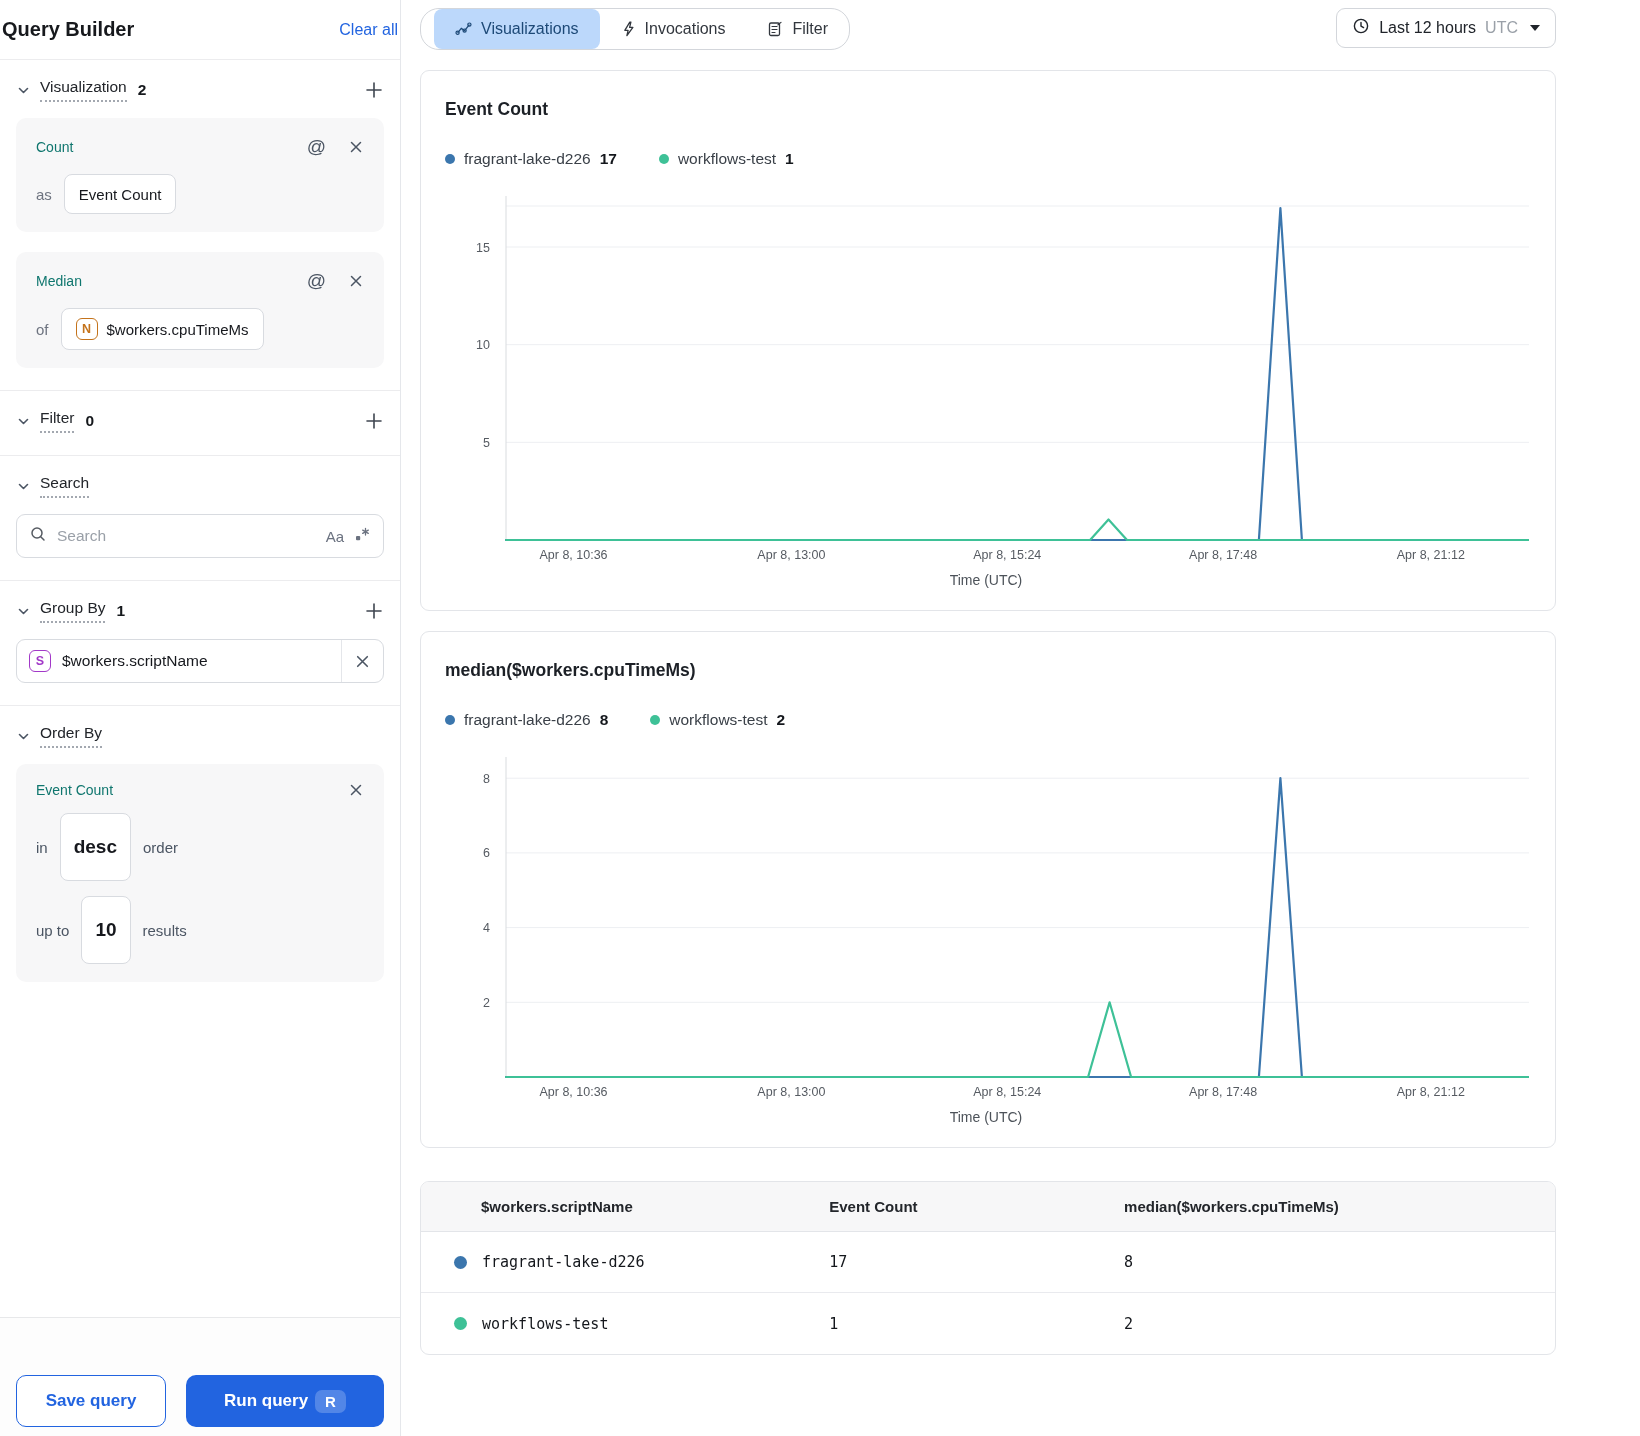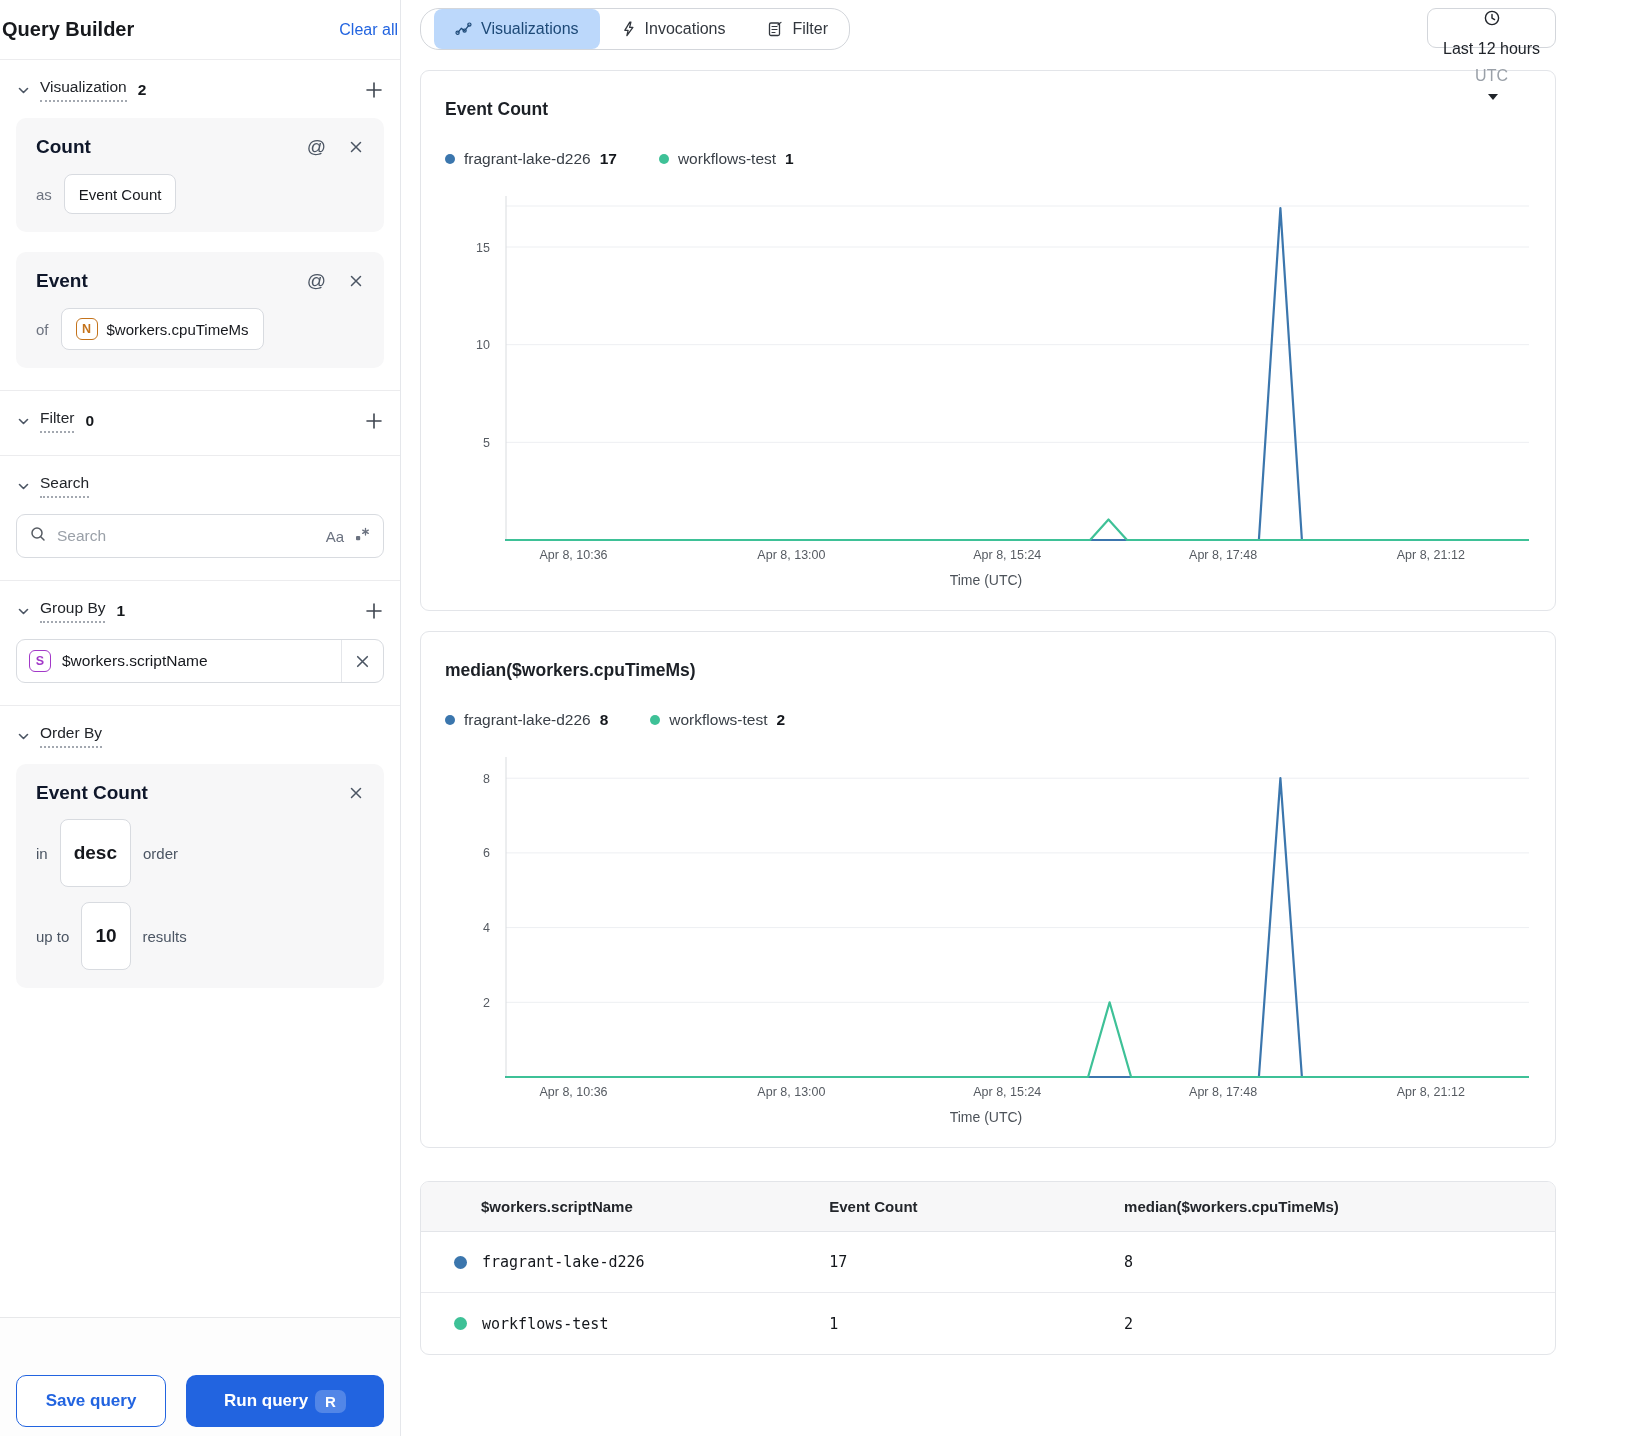--- a/index.html
+++ b/index.html
@@ -19,21 +19,21 @@
   .sb-section + .sb-section { border-top:1px solid #ececee; }
   .section-head { display:flex; align-items:center; gap:9px; }
   .dotted { border-bottom:2px dotted #a3a8b0; padding-bottom:4px; font-size:15.5px; color:#22252a; }
   .count-badge { font-weight:700; font-size:15.5px; color:#15181c; margin-left:2px; }
   .head-spacer { flex:1; }
   .icon-btn { display:flex; align-items:center; justify-content:center; background:none; border:none; }
   .at-glyph { font-size:19px; color:#4b5563; font-family:"Liberation Sans",sans-serif; }
   .sb-card { background:#f7f7f8; border-radius:10px; padding:18px 20px; margin-top:16px; }
   .sb-card.median { margin-top:20px; }
   .card-head { display:flex; align-items:center; }
-  .card-title { flex:1; font-size:19px; font-weight:700; color:#0f172a; }
+  .card-title { flex:1; font-size:14px; font-weight:400; color:#0f766e; }
   .card-head .icon-btn + .icon-btn { margin-left:22px; }
   .value-row { display:flex; align-items:center; gap:12px; margin-top:16px; }
   .muted { color:#6e7480; font-size:15px; }
   .value-box { background:#fff; border:1px solid #d8dbe0; border-radius:8px; padding:9px 14px;
     font-size:15px; color:#16181d; display:flex; align-items:center; gap:9px; min-height:40px; }
   .type-badge { width:22px; height:22px; border-radius:6px; display:flex; align-items:center;
     justify-content:center; font-size:12.5px; font-weight:700; border:1.5px solid; background:#fff; }
   .badge-n { color:#c4731b; border-color:#c4731b; }
   .badge-s { color:#a238c8; border-color:#a238c8; }
 
@@ -65,21 +65,21 @@
     font-size:15px; font-weight:600; }
 
   
   .main { position:absolute; left:420px; top:0; width:1136px; }
   .tabbar { margin-top:8px; display:flex; align-items:flex-start; justify-content:space-between; }
   .tabs { display:flex; border:1px solid #d3d6db; border-radius:19px; background:#fff;padding-left:13px; }
   .tab { display:flex; align-items:center; gap:9px; padding:0 21px; height:40px;
     font-size:16px; color:#32373e; border-radius:8px; }
   .tab.selected { background:#bcd8fb; color:#1d4977; }
   .time-picker { display:flex; align-items:center; gap:9px; height:40px; padding:0 15px;
-    border:1px solid #d3d6db; border-radius:9px; background:#fff; font-size:16px;flex-direction:column; }
+    border:1px solid #d3d6db; border-radius:9px; background:#fff; font-size:16px; }
   .tp-range { color:#20242a; font-weight:500; }
   .tp-tz { color:#9aa0a8; }
   .caret-down { width:0; height:0; border-left:5.5px solid transparent;
     border-right:5.5px solid transparent; border-top:6.5px solid #20242a; margin-left:3px; }
 
   .chart-card { border:1px solid #e3e5e9; border-radius:9px; margin-top:20px;
     padding:28px 28px 4px 24px; background:#fff; }
   .chart-title { font-size:17.5px; font-weight:700; color:#1c2026; }
   .legend { display:flex; gap:42px; margin-top:30px; }
   .legend-item { display:flex; align-items:center; gap:9px; font-size:15.5px; color:#3a4048; }
@@ -145,21 +145,21 @@
         <div class="value-row">
           <span class="muted" data-interactable="false">as</span>
           <span class="value-box" data-interactable="true">
             <span data-interactable="false">Event Count</span>
           </span>
         </div>
       </div>
 
       <div class="sb-card median" data-interactable="false">
         <div class="card-head">
-          <span class="card-title" data-interactable="false">Event</span>
+          <span class="card-title" data-interactable="false">Median</span>
           <span class="icon-btn" data-interactable="true">
               <span class="at-glyph">@</span>
             </span>
           <span class="icon-btn" data-interactable="true">
             <svg class="ic" width="16" height="16" viewBox="0 0 16 16">
                 <path d="M3.5 3.5 L12.5 12.5 M12.5 3.5 L3.5 12.5" stroke="#4b5563" stroke-width="1.5" stroke-linecap="round"></path>
               </svg>
           </span>
         </div>
         <div class="value-row">

